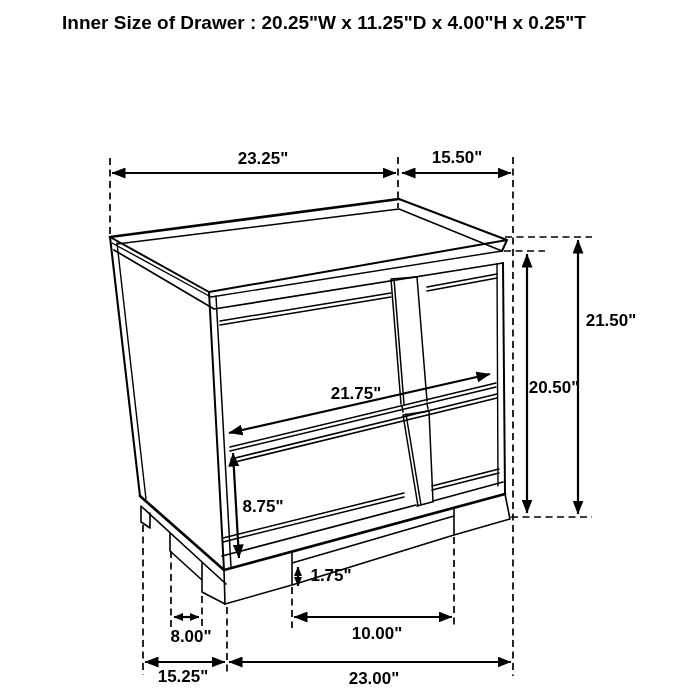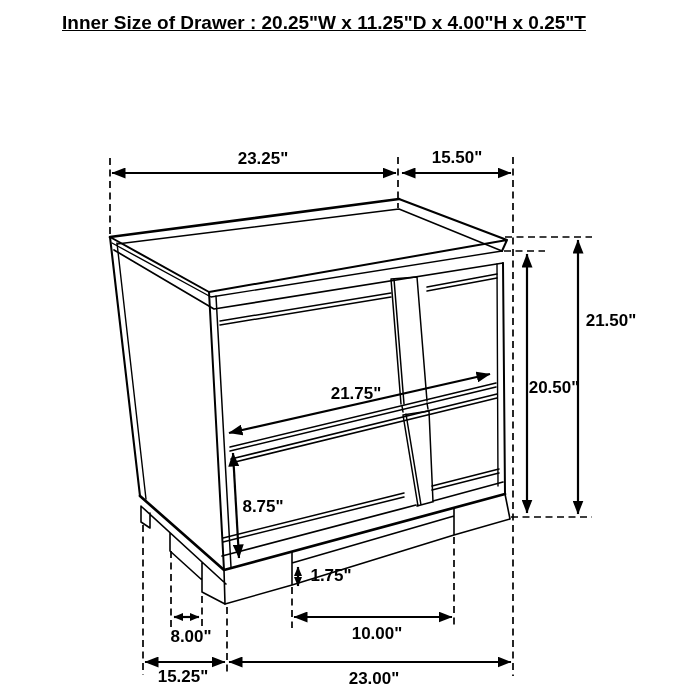--- a/index.html
+++ b/index.html
@@ -1,19 +1,19 @@
 <!DOCTYPE html>
 <html><head>
 <meta charset="utf-8">
 <style>
   html,body{margin:0;padding:0;background:#ffffff;}
   #canvas{position:relative;width:700px;height:700px;background:#ffffff;overflow:hidden;
           font-family:"Liberation Sans", sans-serif;}
   #title{position:absolute;left:62px;top:11px;font-size:19px;line-height:23px;font-weight:bold;
-         color:#000;white-space:nowrap;letter-spacing:0px;text-decoration:underline;}
+         color:#000;white-space:nowrap;letter-spacing:0px;}
   svg{position:absolute;left:0;top:0;}
   .ln{stroke:#000000;fill:none;stroke-linecap:round;stroke-linejoin:round;}
   .w14{stroke-width:1.4;} .w15{stroke-width:1.5;} .w16{stroke-width:1.6;} .w17{stroke-width:1.7;}
   .w2{stroke-width:2;} .w21{stroke-width:2.1;} .w27{stroke-width:2.7;}
   .dim{stroke:#000000;fill:none;stroke-width:2.2;}
   .dash{stroke:#000000;fill:none;stroke-width:1.7;stroke-dasharray:7 4.5;stroke-linecap:butt;}
   .dimtxt{font-family:"Liberation Sans", sans-serif;font-size:17px;font-weight:bold;fill:#000000;
           text-anchor:middle;}
 </style>
 </head>

